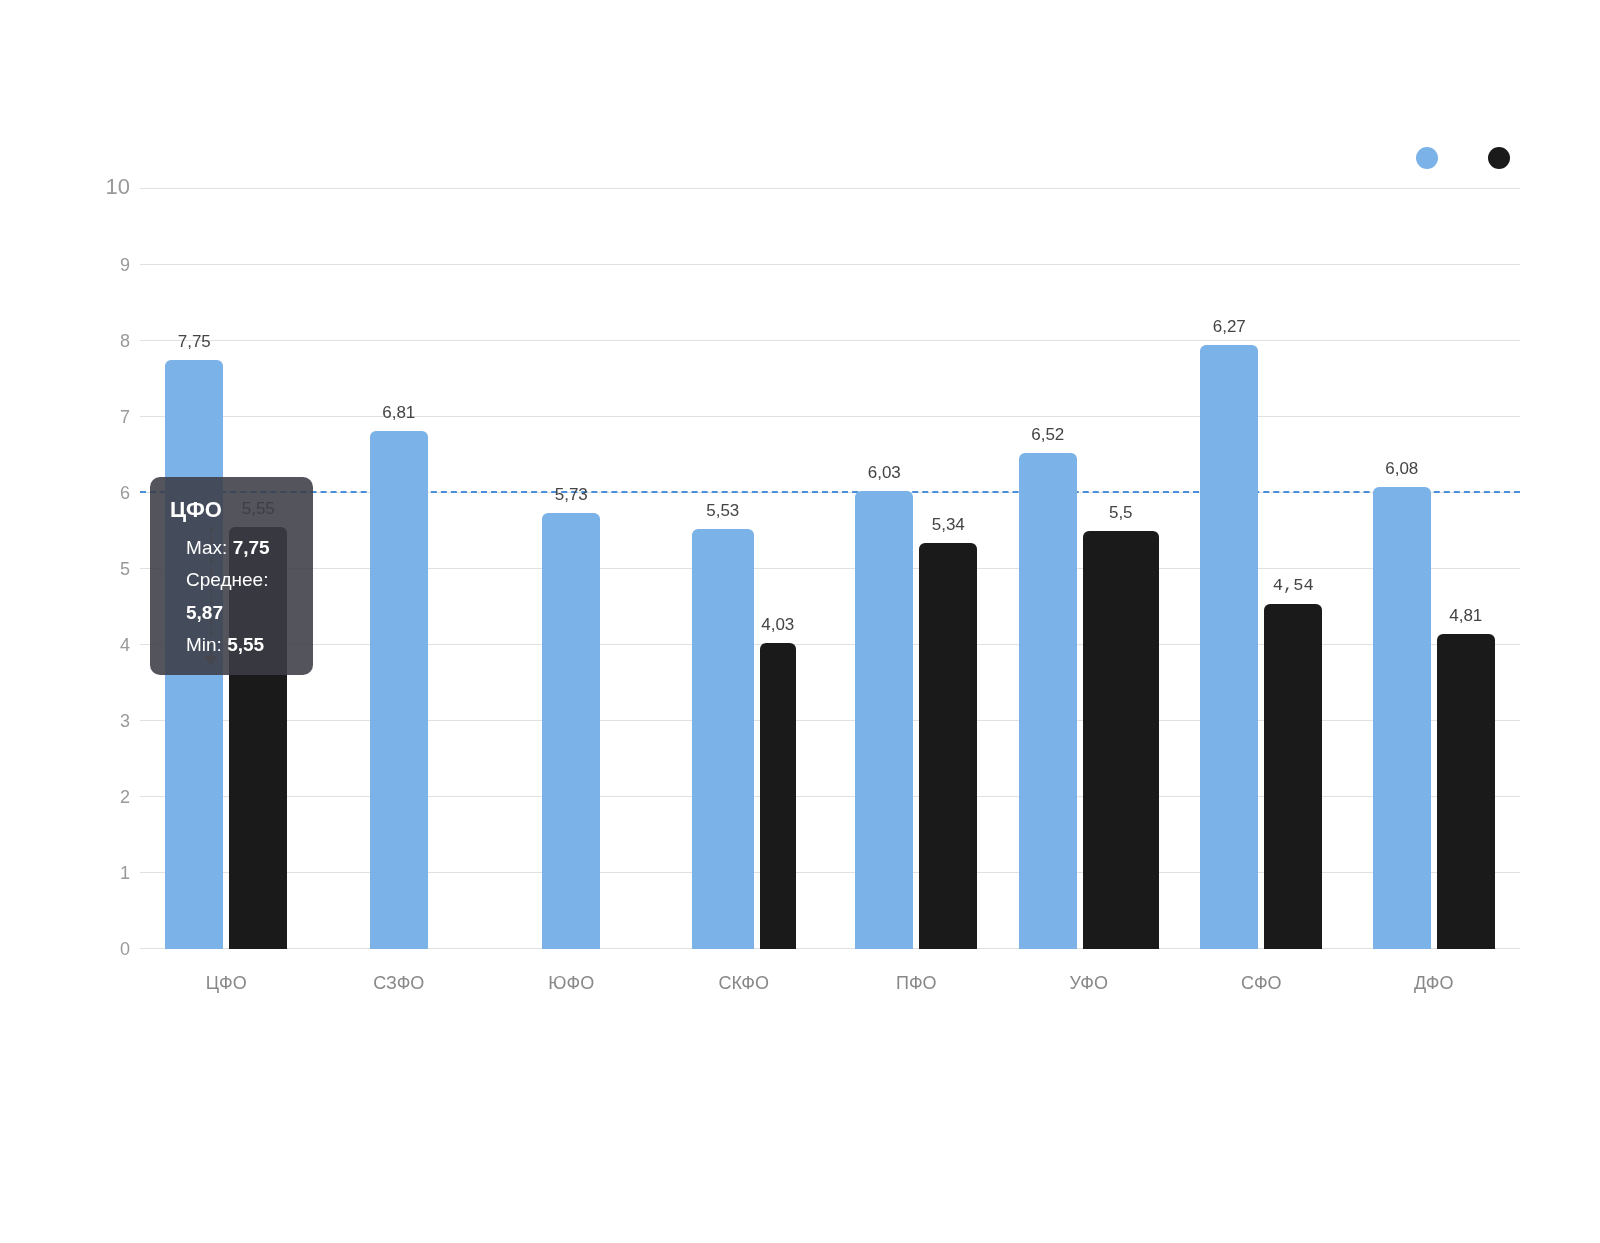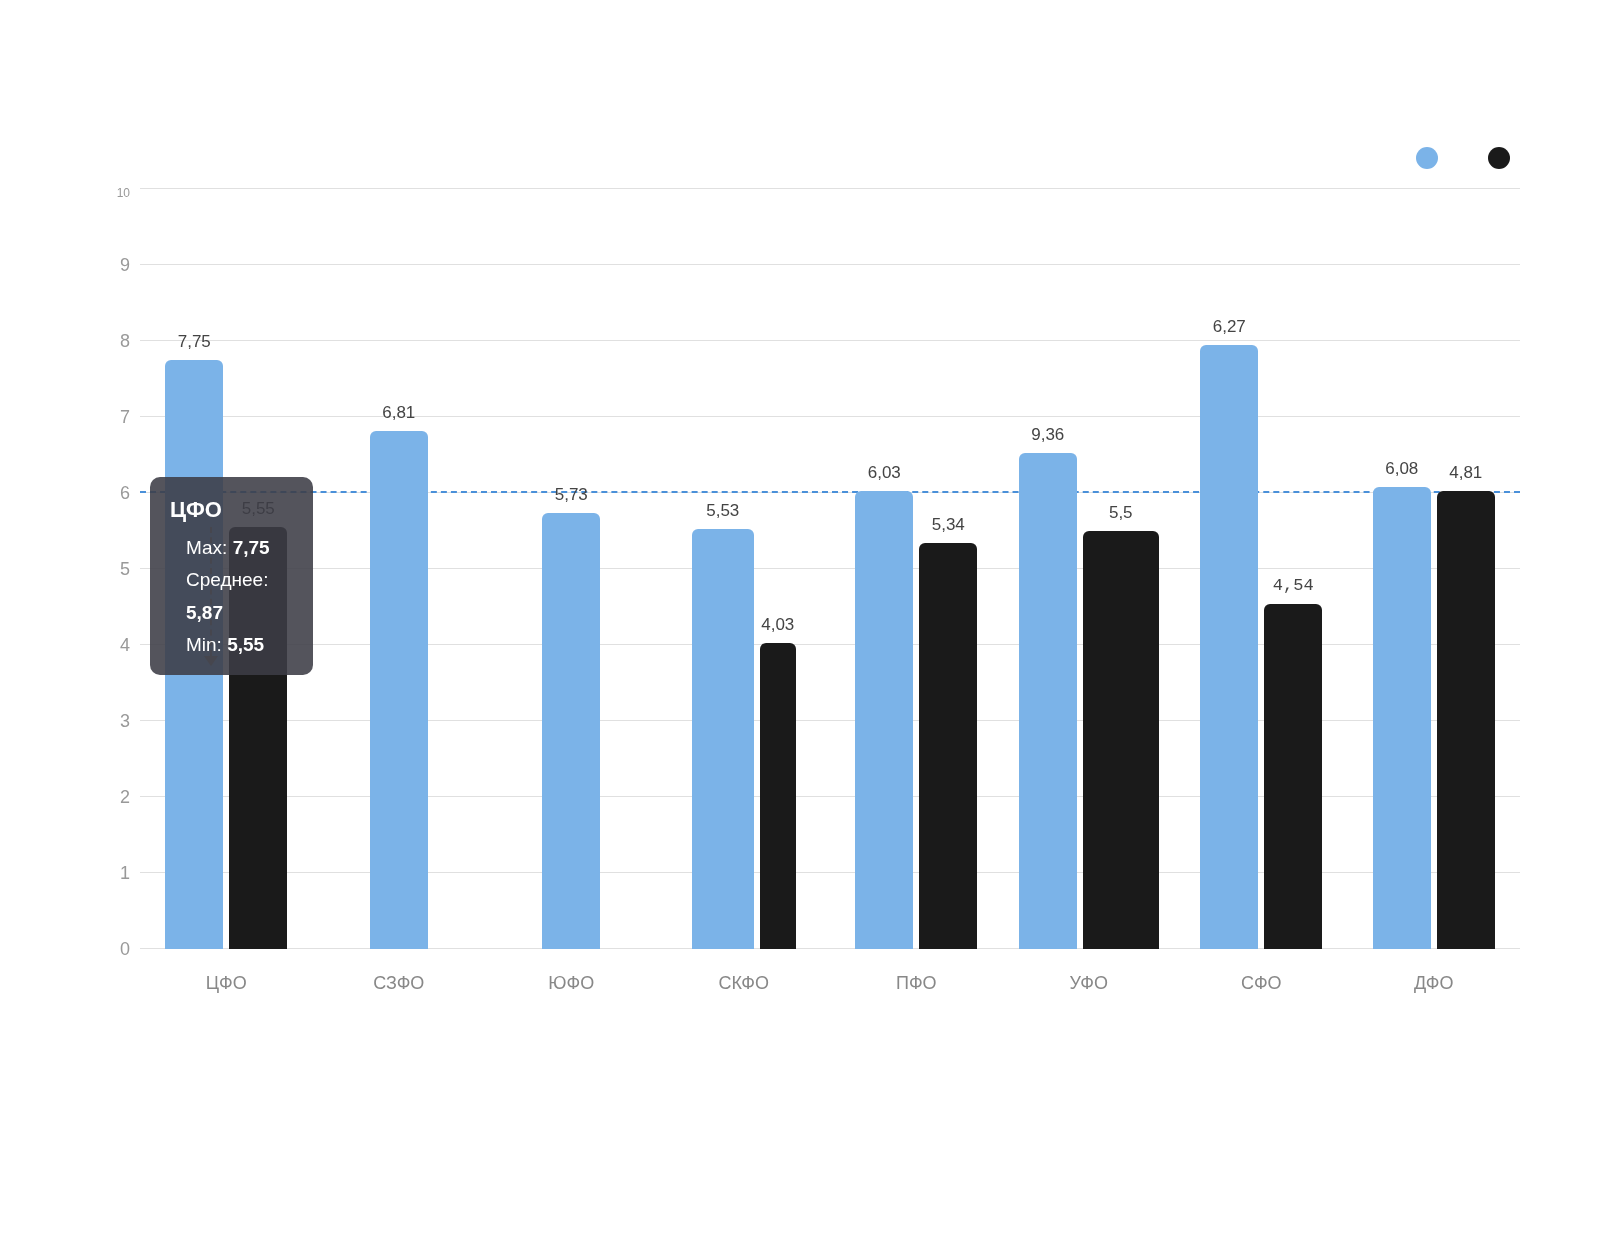--- a/index.html
+++ b/index.html
@@ -197,21 +197,21 @@
           <div style="position: absolute; bottom: 48.5%; left: -55px; width: 45px; text-align: right; font-size: 18px; color: rgb(153, 153, 153);">5</div>
           <div class="grid-line" style="bottom: 60%; top: auto;"></div>
           <div style="position: absolute; bottom: 58.5%; left: -55px; width: 45px; text-align: right; font-size: 18px; color: rgb(153, 153, 153);">6</div>
           <div class="grid-line" style="bottom: 70%; top: auto;"></div>
           <div style="position: absolute; bottom: 68.5%; left: -55px; width: 45px; text-align: right; font-size: 18px; color: rgb(153, 153, 153);">7</div>
           <div class="grid-line" style="bottom: 80%; top: auto;"></div>
           <div style="position: absolute; bottom: 78.5%; left: -55px; width: 45px; text-align: right; font-size: 18px; color: rgb(153, 153, 153);">8</div>
           <div class="grid-line" style="bottom: 90%; top: auto;"></div>
           <div style="position: absolute; bottom: 88.5%; left: -55px; width: 45px; text-align: right; font-size: 18px; color: rgb(153, 153, 153);">9</div>
           <div class="grid-line" style="bottom: 100%; top: auto;"></div>
-          <div style="position: absolute; bottom: 98.5%; left: -55px; width: 45px; text-align: right; font-size: 12px; color: rgb(153, 153, 153);">10</div>
+          <div style="position: absolute; bottom: 98.5%; left: -55px; width: 45px; text-align: right; font-size: 22px; color: rgb(153, 153, 153);">10</div>
           <div class="dashed-line" style="bottom: 60%; top: auto;"></div>
         </div>
 
       <div class="bars-row" id="bars-row">
           <div class="bar-group-container">
             <div class="x-label">ЦФО</div>
             <div class="bar-group">
               <div class="bar blue" style="width: 58px; height: 589px;">
                 <div class="bar-label">7,75</div>
               </div>
@@ -263,21 +263,21 @@
               </div>
               <div class="bar dark" style="width: 58px; height: 405.84px;">
                 <div class="bar-label">5,34</div>
               </div>
             </div>
           </div>
           <div class="bar-group-container">
             <div class="x-label">УФО</div>
             <div class="bar-group">
               <div class="bar blue" style="width: 58px; height: 495.52px;">
-                <div class="bar-label">9,36</div>
+                <div class="bar-label">6,52</div>
               </div>
               <div class="bar dark" style="width: 76px; height: 418px;">
                 <div class="bar-label">5,5</div>
               </div>
             </div>
           </div>
           <div class="bar-group-container">
             <div class="x-label">СФО</div>
             <div class="bar-group">
               <div class="bar blue" style="width: 58px; height: 604px;">
@@ -287,21 +287,21 @@
                 <div class="bar-label">4,54</div>
               </div>
             </div>
           </div>
           <div class="bar-group-container">
             <div class="x-label">ДФО</div>
             <div class="bar-group">
               <div class="bar blue" style="width: 58px; height: 462.08px;">
                 <div class="bar-label">6,08</div>
               </div>
-              <div class="bar dark" style="width: 58px; height: 458px;">
+              <div class="bar dark" style="width: 58px; height: 315px;">
                 <div class="bar-label">4,81</div>
               </div>
             </div>
           </div>
         </div>
     </div>
   </div>
 </div>
 
 </body></html>

